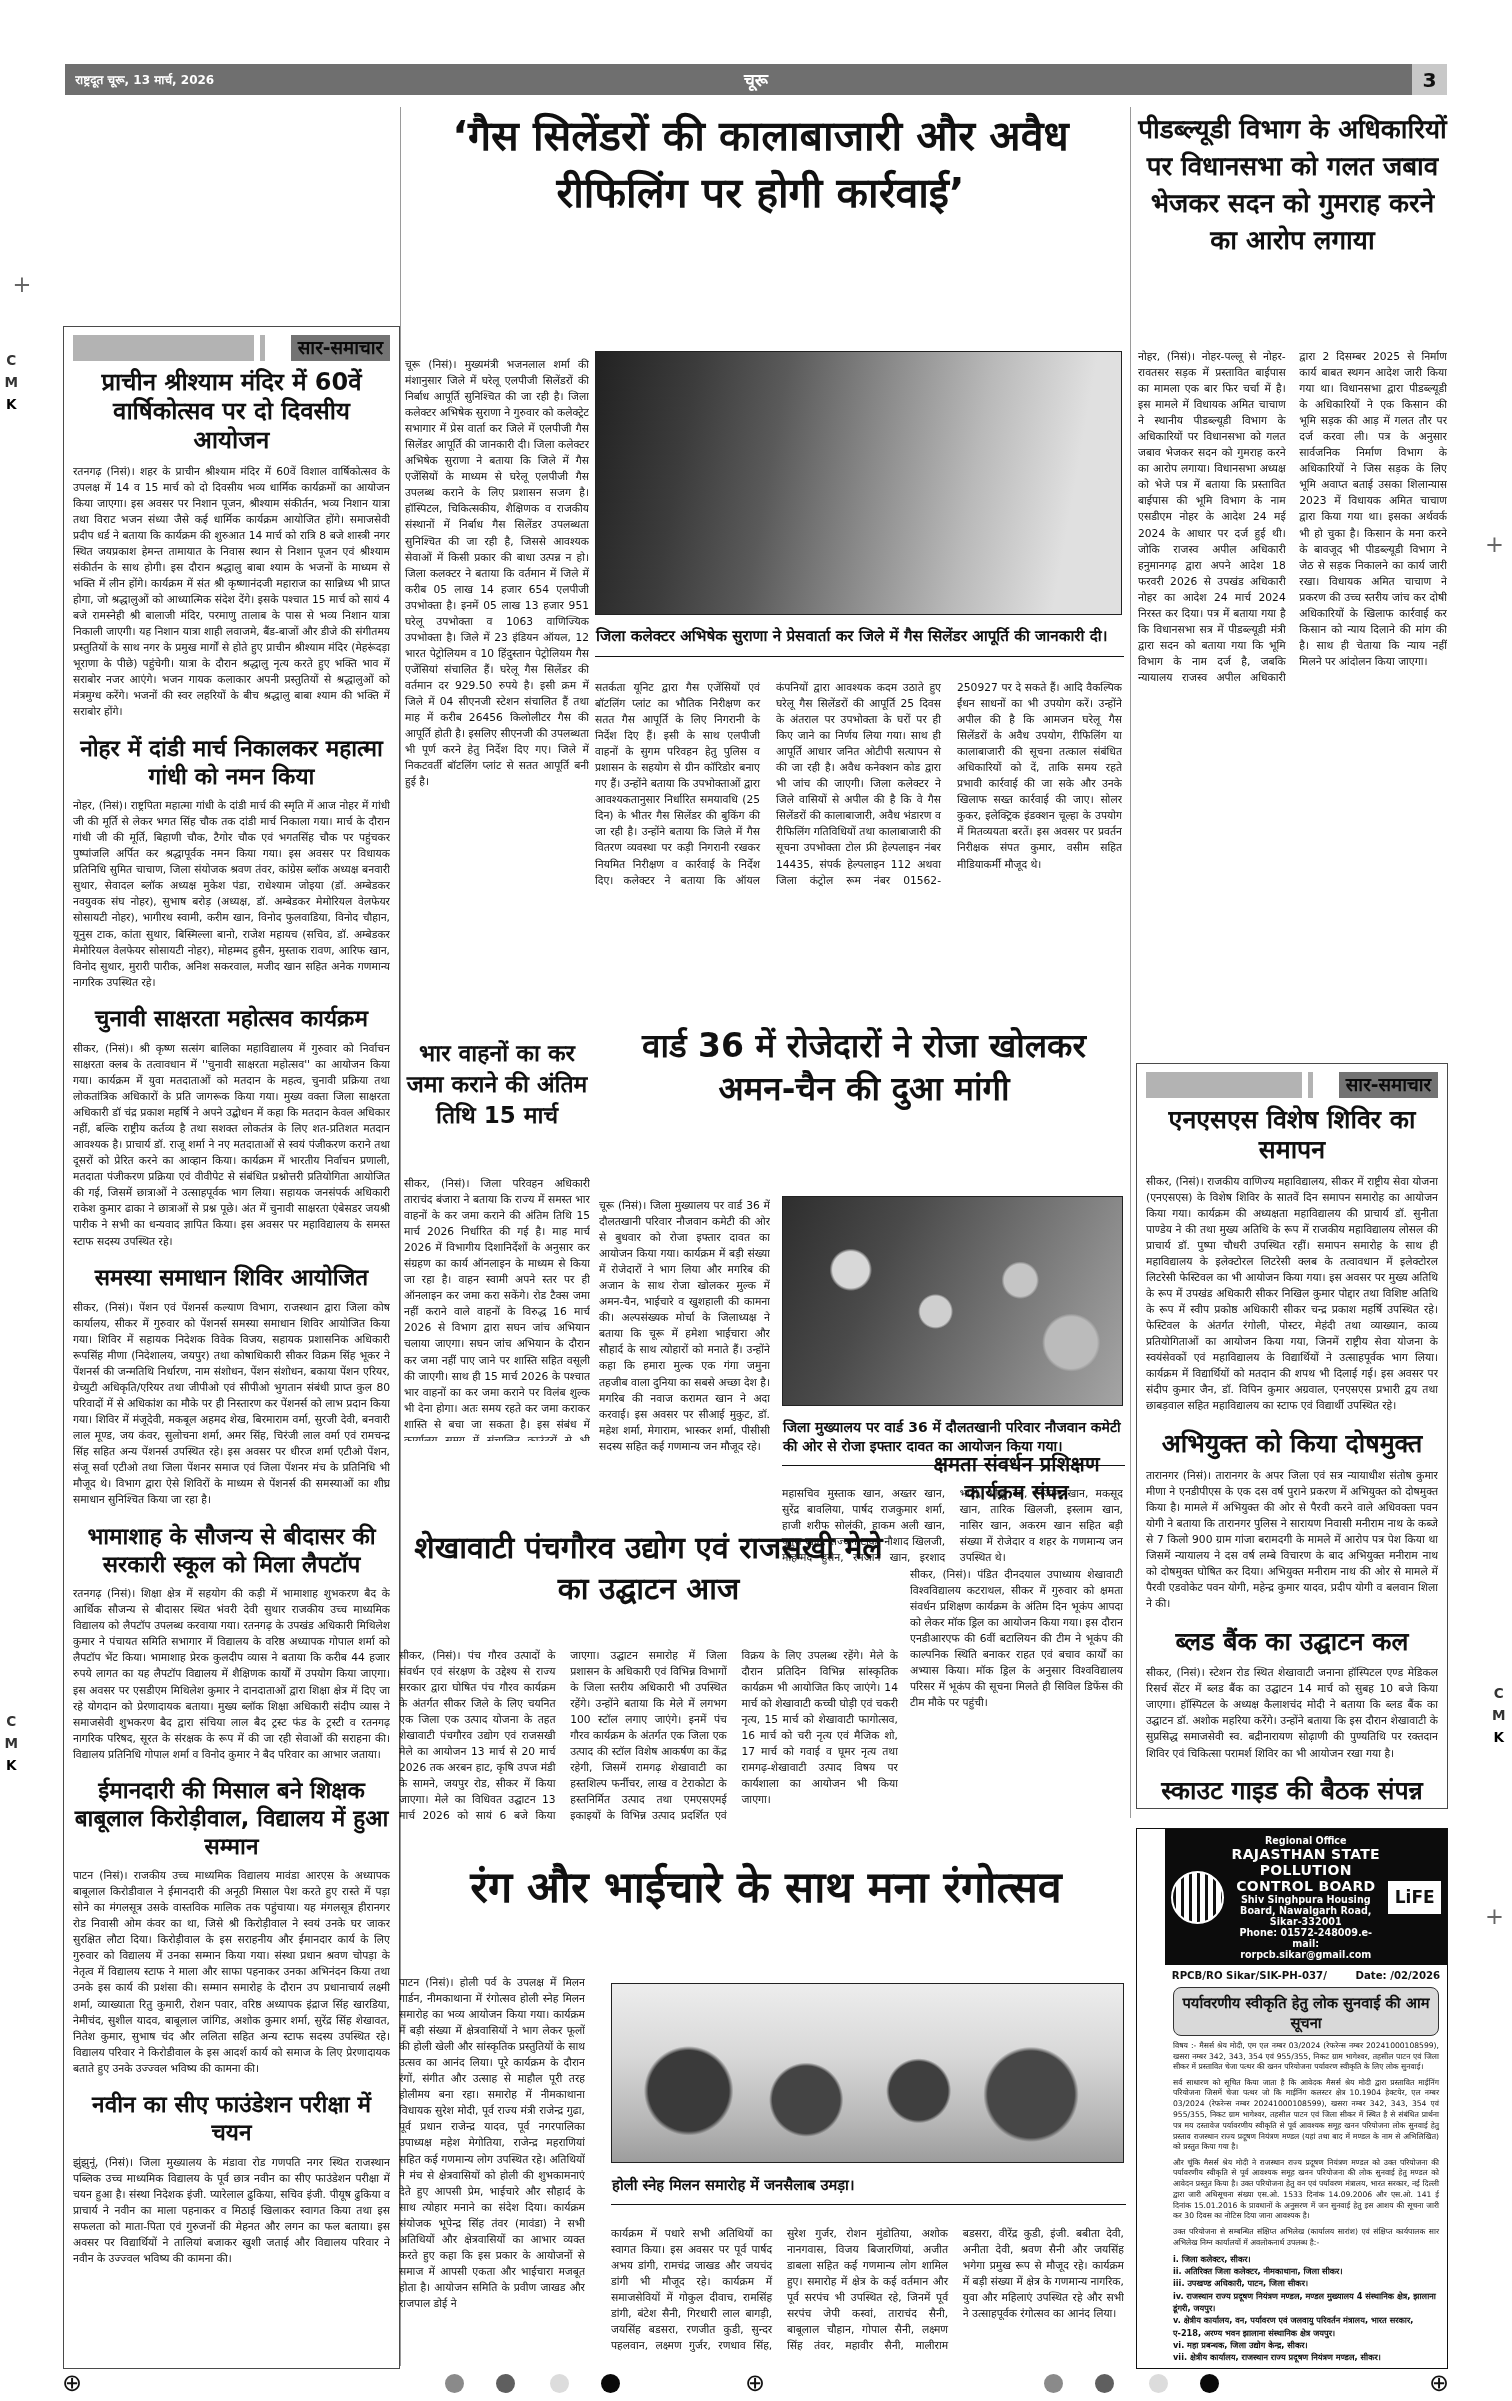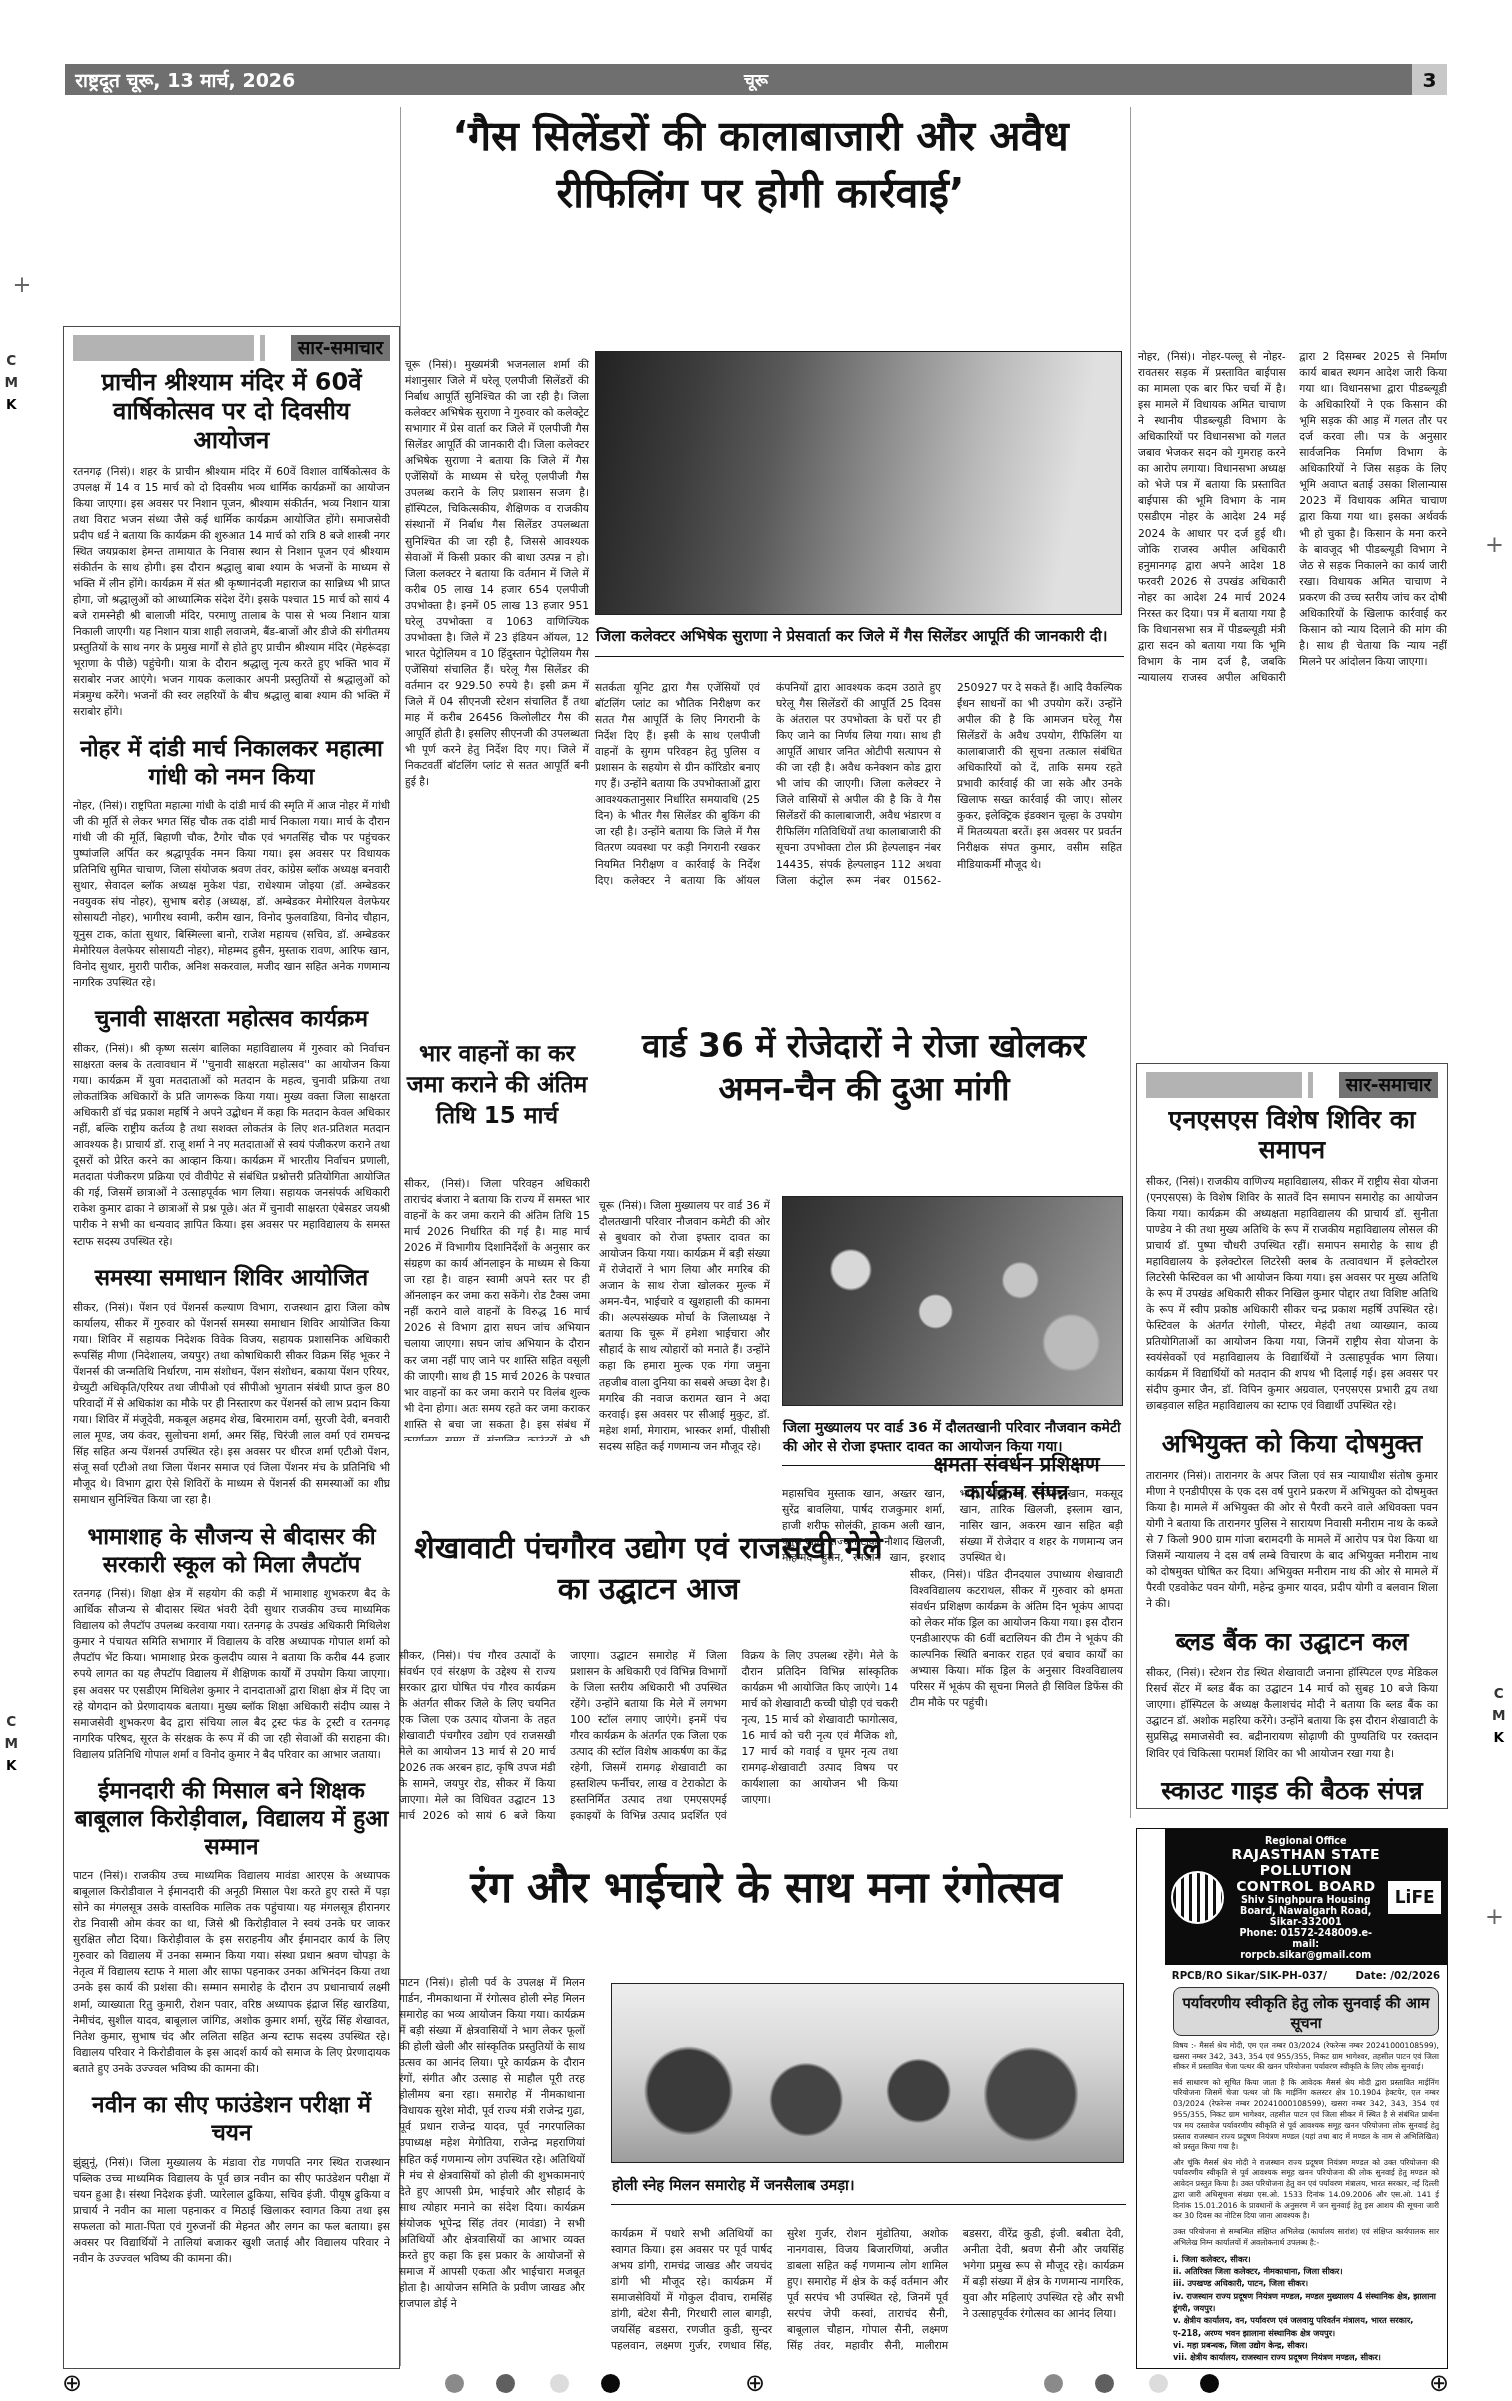--- a/index.html
+++ b/index.html
@@ -2,21 +2,21 @@
 <html style="font-size:9px"><head>
 <meta charset="utf-8">
 <style>
   html,body{margin:0;padding:0;background:#d9d9d6;}
   #page{position:relative;width:1512px;height:2401px;background:#ffffff;margin:0 auto;
         font-family:"DejaVu Sans","Liberation Sans",sans-serif;color:#111;overflow:hidden;}
   .abs{position:absolute;}
   
   .masthead{left:65px;top:64px;width:1382px;height:31px;background:#6f6f6f;color:#fff;
             display:flex;align-items:center;}
-  .masthead .ed{font-size:19px;font-weight:bold;padding-left:10.2px;}
+  .masthead .ed{font-size:12px;font-weight:bold;padding-left:10.2px;}
   .masthead .city{position:absolute;left:0;right:0;text-align:center;font-size:17px;font-weight:bold;}
   .masthead .pageno{position:absolute;right:0;top:0;width:35px;height:31px;background:#c8c8c8;color:#111;
             display:flex;align-items:center;justify-content:center;font-size:20.3px;font-weight:bold;}
   
   .vrule{width:1.1px;background:#9a9a9a;}
   
   .body-txt{font-size:10.7px;line-height:1.5;text-align:justify;overflow:hidden;}
   .head-md{font-weight:800;line-height:1.22;}
   .center{text-align:center;}
   
@@ -169,20 +169,21 @@
 
   <div class="abs head-md center" style="left:910px;top:1450px;width:213px;font-size:20.3px;line-height:1.4;">क्षमता संवर्धन प्रशिक्षण कार्यक्रम संपन्न</div>
   <div class="abs body-txt" style="left:910px;top:1567px;width:213px;height:279px;">सीकर, (निसं)। पंडित दीनदयाल उपाध्याय शेखावाटी विश्वविद्यालय कटराथल, सीकर में गुरुवार को क्षमता संवर्धन प्रशिक्षण कार्यक्रम के अंतिम दिन भूकंप आपदा को लेकर मॉक ड्रिल का आयोजन किया गया। इस दौरान एनडीआरएफ की 6वीं बटालियन की टीम ने भूकंप की काल्पनिक स्थिति बनाकर राहत एवं बचाव कार्यों का अभ्यास किया। मॉक ड्रिल के अनुसार विश्वविद्यालय परिसर में भूकंप की सूचना मिलते ही सिविल डिफेंस की टीम मौके पर पहुंची।</div>
 
   <div class="abs head-md center" style="left:399px;top:1862px;width:734px;font-size:43px;line-height:1.2;">रंग और भाईचारे के साथ मना रंगोत्सव</div>
   <div class="abs body-txt" style="left:399px;top:1975px;width:186px;height:391px;">पाटन (निसं)। होली पर्व के उपलक्ष में मिलन गार्डन, नीमकाथाना में रंगोत्सव होली स्नेह मिलन समारोह का भव्य आयोजन किया गया। कार्यक्रम में बड़ी संख्या में क्षेत्रवासियों ने भाग लेकर फूलों की होली खेली और सांस्कृतिक प्रस्तुतियों के साथ उत्सव का आनंद लिया। पूरे कार्यक्रम के दौरान रंगों, संगीत और उत्साह से माहौल पूरी तरह होलीमय बना रहा। समारोह में नीमकाथाना विधायक सुरेश मोदी, पूर्व राज्य मंत्री राजेन्द्र गुढा, पूर्व प्रधान राजेन्द्र यादव, पूर्व नगरपालिका उपाध्यक्ष महेश मेगोतिया, राजेन्द्र महराणियां सहित कई गणमान्य लोग उपस्थित रहे। अतिथियों ने मंच से क्षेत्रवासियों को होली की शुभकामनाएं देते हुए आपसी प्रेम, भाईचारे और सौहार्द के साथ त्योहार मनाने का संदेश दिया। कार्यक्रम संयोजक भूपेन्द्र सिंह तंवर (मावंडा) ने सभी अतिथियों और क्षेत्रवासियों का आभार व्यक्त करते हुए कहा कि इस प्रकार के आयोजनों से समाज में आपसी एकता और भाईचारा मजबूत होता है। आयोजन समिति के प्रवीण जाखड और राजपाल डोई ने</div>
   <div class="abs photo ph3" style="left:611px;top:1983px;width:513px;height:180px;"></div>
   <div class="abs caption" style="left:611px;top:2167px;width:513px;font-size:14.7px;">होली स्नेह मिलन समारोह में जनसैलाब उमड़ा।</div>
   <div class="abs body-txt" style="left:611px;top:2226px;width:513px;height:141px;column-count:3;column-gap:14.7px;">कार्यक्रम में पधारे सभी अतिथियों का स्वागत किया। इस अवसर पर पूर्व पार्षद अभय डांगी, रामचंद्र जाखड और जयचंद डांगी भी मौजूद रहे। कार्यक्रम में समाजसेवियों में गोकुल दीवाच, रामसिंह डांगी, बंटेश सैनी, गिरधारी लाल बागड़ी, जयसिंह बडसरा, रणजीत कुडी, सुन्दर पहलवान, लक्ष्मण गुर्जर, रणधाव सिंह, सुरेश गुर्जर, रोशन मुंडोतिया, अशोक नानगवास, विजय बिजारणियां, अजीत डाबला सहित कई गणमान्य लोग शामिल हुए। समारोह में क्षेत्र के कई वर्तमान और पूर्व सरपंच भी उपस्थित रहे, जिनमें पूर्व सरपंच जेपी कस्वां, ताराचंद सैनी, बाबूलाल चौहान, गोपाल सैनी, लक्ष्मण सिंह तंवर, महावीर सैनी, मालीराम बडसरा, वीरेंद्र कुडी, इंजी. बबीता देवी, अनीता देवी, श्रवण सैनी और जयसिंह भगेगा प्रमुख रूप से मौजूद रहे। कार्यक्रम में बड़ी संख्या में क्षेत्र के गणमान्य नागरिक, युवा और महिलाएं उपस्थित रहे और सभी ने उत्साहपूर्वक रंगोत्सव का आनंद लिया।</div>
 
+  <div class="abs head-md center" style="left:1138px;top:111px;width:309px;font-size:26px;line-height:1.42;">पीडब्ल्यूडी विभाग के अधिकारियों पर विधानसभा को गलत जबाव भेजकर सदन को गुमराह करने का आरोप लगाया</div>
   <div class="abs body-txt" style="left:1138px;top:349px;width:309px;height:695px;column-count:2;column-gap:13.6px;">नोहर, (निसं)। नोहर-पल्लू से नोहर-रावतसर सड़क में प्रस्तावित बाईपास का मामला एक बार फिर चर्चा में है। इस मामले में विधायक अमित चाचाण ने स्थानीय पीडब्ल्यूडी विभाग के अधिकारियों पर विधानसभा को गलत जबाव भेजकर सदन को गुमराह करने का आरोप लगाया। विधानसभा अध्यक्ष को भेजे पत्र में बताया कि प्रस्तावित बाईपास की भूमि विभाग के नाम एसडीएम नोहर के आदेश 24 मई 2024 के आधार पर दर्ज हुई थी। जोकि राजस्व अपील अधिकारी हनुमानगढ़ द्वारा अपने आदेश 18 फरवरी 2026 से उपखंड अधिकारी नोहर का आदेश 24 मार्च 2024 निरस्त कर दिया। पत्र में बताया गया है कि विधानसभा सत्र में पीडब्ल्यूडी मंत्री द्वारा सदन को बताया गया कि भूमि विभाग के नाम दर्ज है, जबकि न्यायालय राजस्व अपील अधिकारी द्वारा 2 दिसम्बर 2025 से निर्माण कार्य बाबत स्थगन आदेश जारी किया गया था। विधानसभा द्वारा पीडब्ल्यूडी के अधिकारियों ने एक किसान की भूमि सड़क की आड़ में गलत तौर पर दर्ज करवा ली। पत्र के अनुसार सार्वजनिक निर्माण विभाग के अधिकारियों ने जिस सड़क के लिए भूमि अवाप्त बताई उसका शिलान्यास 2023 में विधायक अमित चाचाण द्वारा किया गया था। इसका अर्थवर्क भी हो चुका है। किसान के मना करने के बावजूद भी पीडब्ल्यूडी विभाग ने जेठ से सड़क निकालने का कार्य जारी रखा। विधायक अमित चाचाण ने प्रकरण की उच्च स्तरीय जांच कर दोषी अधिकारियों के खिलाफ कार्रवाई कर किसान को न्याय दिलाने की मांग की है। साथ ही चेताया कि न्याय नहीं मिलने पर आंदोलन किया जाएगा।</div>
 
   <div class="abs colbox" style="left:1136px;top:1063px;width:312px;height:746px;border-width:1.7px;overflow:hidden;">
     <div class="label-row">
       <div class="label-bar"></div>
       <div class="label-tick"></div>
       <div class="label-box">सार-समाचार</div>
     </div>
 
     <div class="art">

